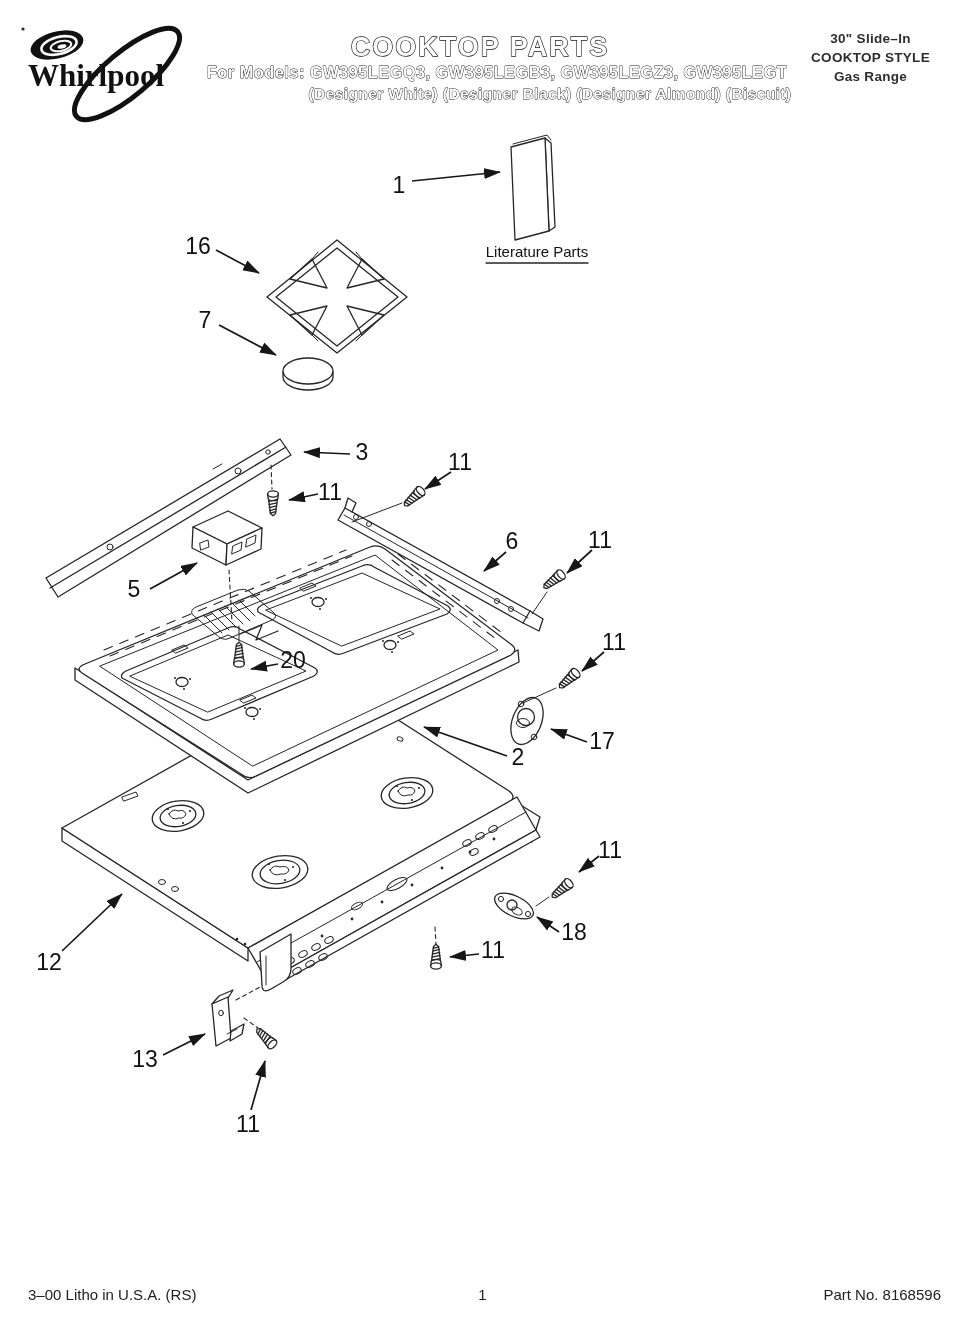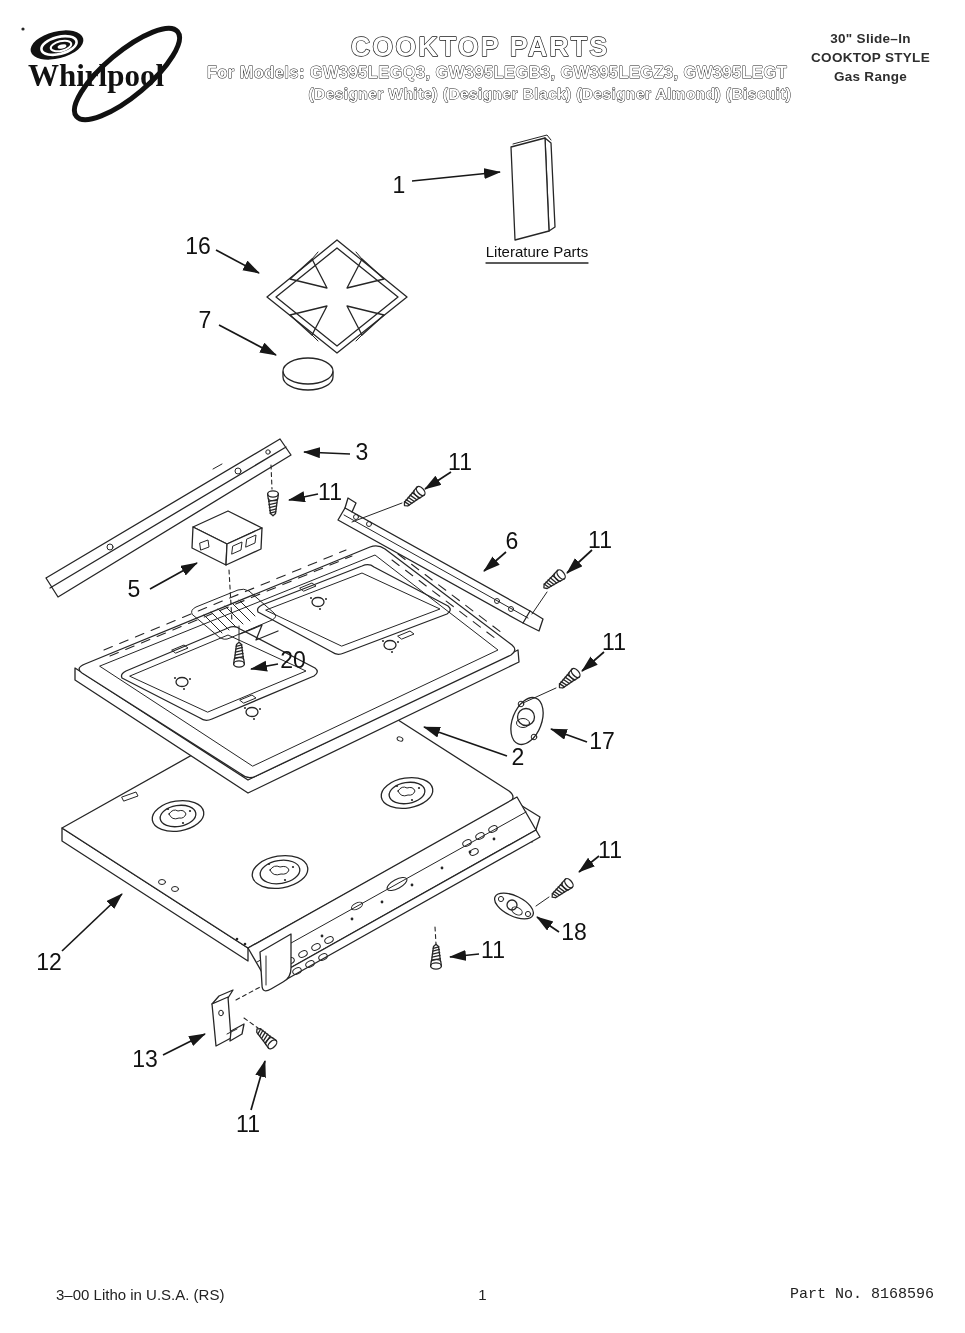--- a/index.html
+++ b/index.html
@@ -2,23 +2,23 @@
 <html><head>
 <meta charset="utf-8">
 <style>
   html,body{margin:0;padding:0;background:#888;}
   .page{position:relative;width:965px;height:1333px;background:#fff;overflow:hidden;
         font-family:"Liberation Sans",sans-serif;color:#1a1a1a;}
   .abs{position:absolute;}
   .spec-block{left:783px;top:29px;width:175px;text-align:center;
       font-size:13.5px;font-weight:bold;line-height:19px;color:#2e2e2e;letter-spacing:.3px;}
   .footer{top:1286px;font-size:15px;color:#222;}
-  .footer.left{left:28px;margin-left:28px;}
+  .footer.left{left:28px;}
   .footer.center{left:0;width:965px;text-align:center;}
-  .footer.right{right:31px;text-align:center;font-family:Liberation Mono, monospace;}
+  .footer.right{right:24px;text-align:center;}
   
   .ln{fill:none;stroke:#262626;stroke-width:1.3;stroke-linecap:round;stroke-linejoin:round;}
   .fw{fill:#ffffff;stroke:#262626;stroke-width:1.3;stroke-linejoin:round;}
   .thin{stroke-width:1;}
   .dash{stroke-dasharray:4 3.5;stroke-width:1.1;}
   .vent{stroke-dasharray:9 8;stroke-width:1.1;}
   .dot{fill:#262626;stroke:none;}
   .arr{stroke:#171717;stroke-width:1.7;fill:none;}
   .callout{font:23px "Liberation Sans",sans-serif;fill:#111;}
   .caption{font:15px "Liberation Sans",sans-serif;fill:#111;}

